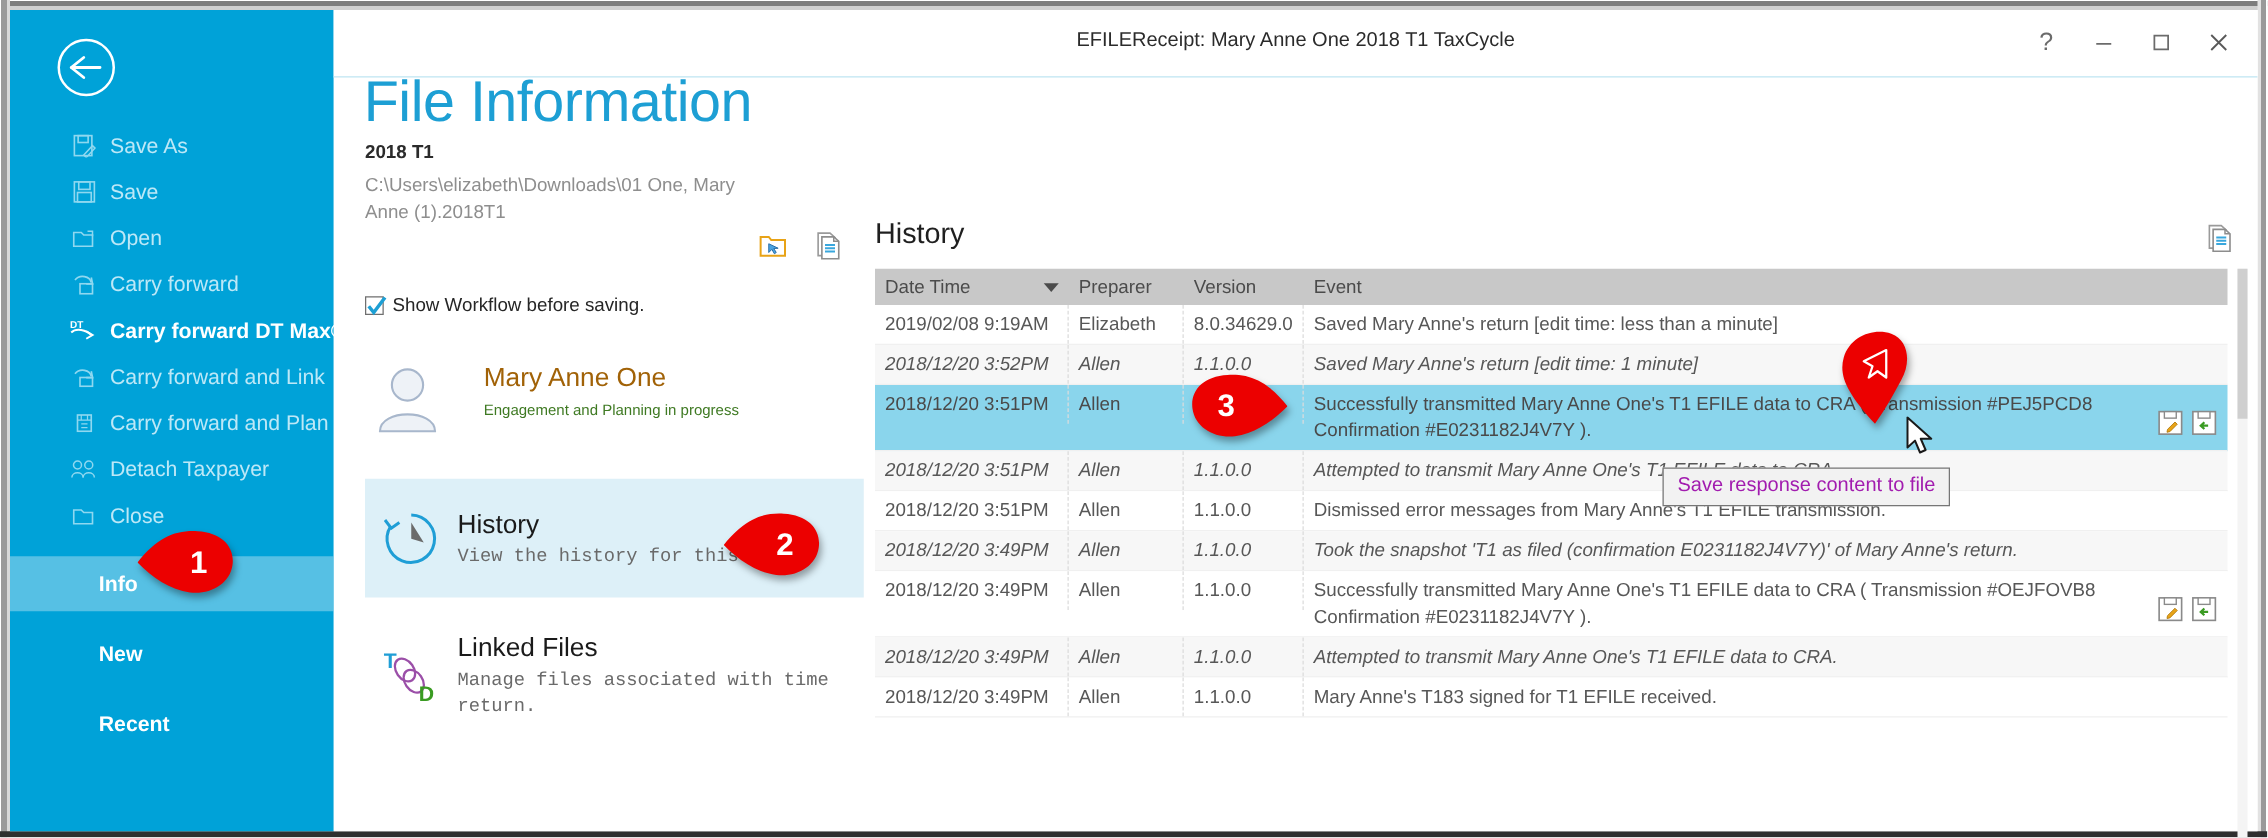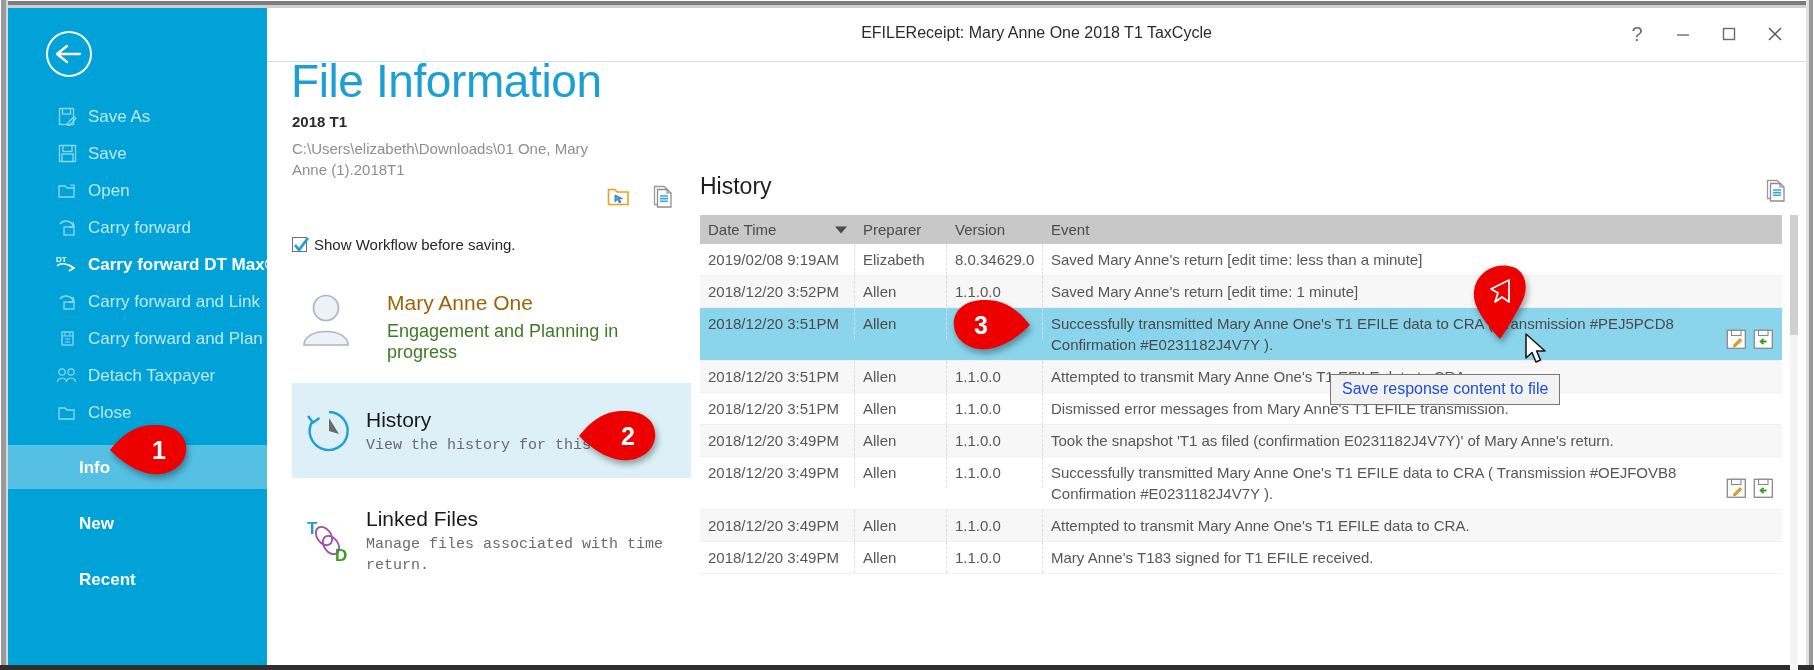--- a/index.html
+++ b/index.html
@@ -141,21 +141,21 @@
     position: absolute; left: 25px; top: 283px;
     width: 400px; height: 58px;
   }
   .tp-avatar { position: absolute; left: 6px; top: 2px; }
   .tp-name {
     position: absolute; left: 95px; top: 0px;
     font-size: 21px; color: #a16207;
   }
   .tp-status {
     position: absolute; left: 95px; top: 30px;
-    font-size: 18px; color: #3f7a23;
+    font-size: 12px; color: #3f7a23;
   }
   .tp-badges { position: absolute; left: 476px; top: 0px; display: flex; gap: 2px; }
 
   
   .card {
     position: absolute; left: 25px;
     width: 399px; height: 95px;
     display: flex; align-items: center;
     cursor: pointer;
   }
@@ -197,21 +197,21 @@
     border-top: 7px solid #4b4b4b;
   }
 
   .grid-row {
     display: flex; align-items: flex-start;
     font-size: 15px; color: #575757;
     min-height: 29px;
     border-bottom: 1px solid #f0f0f0;
     background: #ffffff;
   }
-  .grid-row.alt { background: #f7f7f7; }
+  .grid-row.alt { background: #f7f7f7; font-style: italic; }
   .grid-row.selected { background: #8ad5ec; color: #4a4a4a; }
   .grid-row .cell { padding: 5px 8px; line-height: 21px; }
   .grid-row .c-date,
   .grid-row .c-prep,
   .grid-row .c-ver { border-right: 1px dashed #dcdcdc; }
   .evt-wrap { display: flex; align-items: flex-end; }
   .evt-text { flex: 1 1 auto; }
   .evt-actions { flex: 0 0 auto; display: flex; gap: 6px; padding-left: 10px; padding-top: 2px; }
 
   
@@ -240,21 +240,21 @@
 
   .cursor-callout {
     position: absolute; z-index: 41;
     filter: drop-shadow(2px 4px 3px rgba(0,0,0,0.35));
   }
 
   .tooltip {
     position: absolute; z-index: 50;
     background: #f2f2f2; border: 1px solid #767676;
     padding: 5px 11px 6px 11px;
-    font-size: 16px; color: #1d4ed8;
+    font-size: 16px; color: #a21caf;
     white-space: nowrap;
   }
   .mouse-cursor { position: absolute; z-index: 60; }
 </style>
 </head>
 <body>
 
 <div class="screen">
 
   <div class="outer-top-edge"></div>

